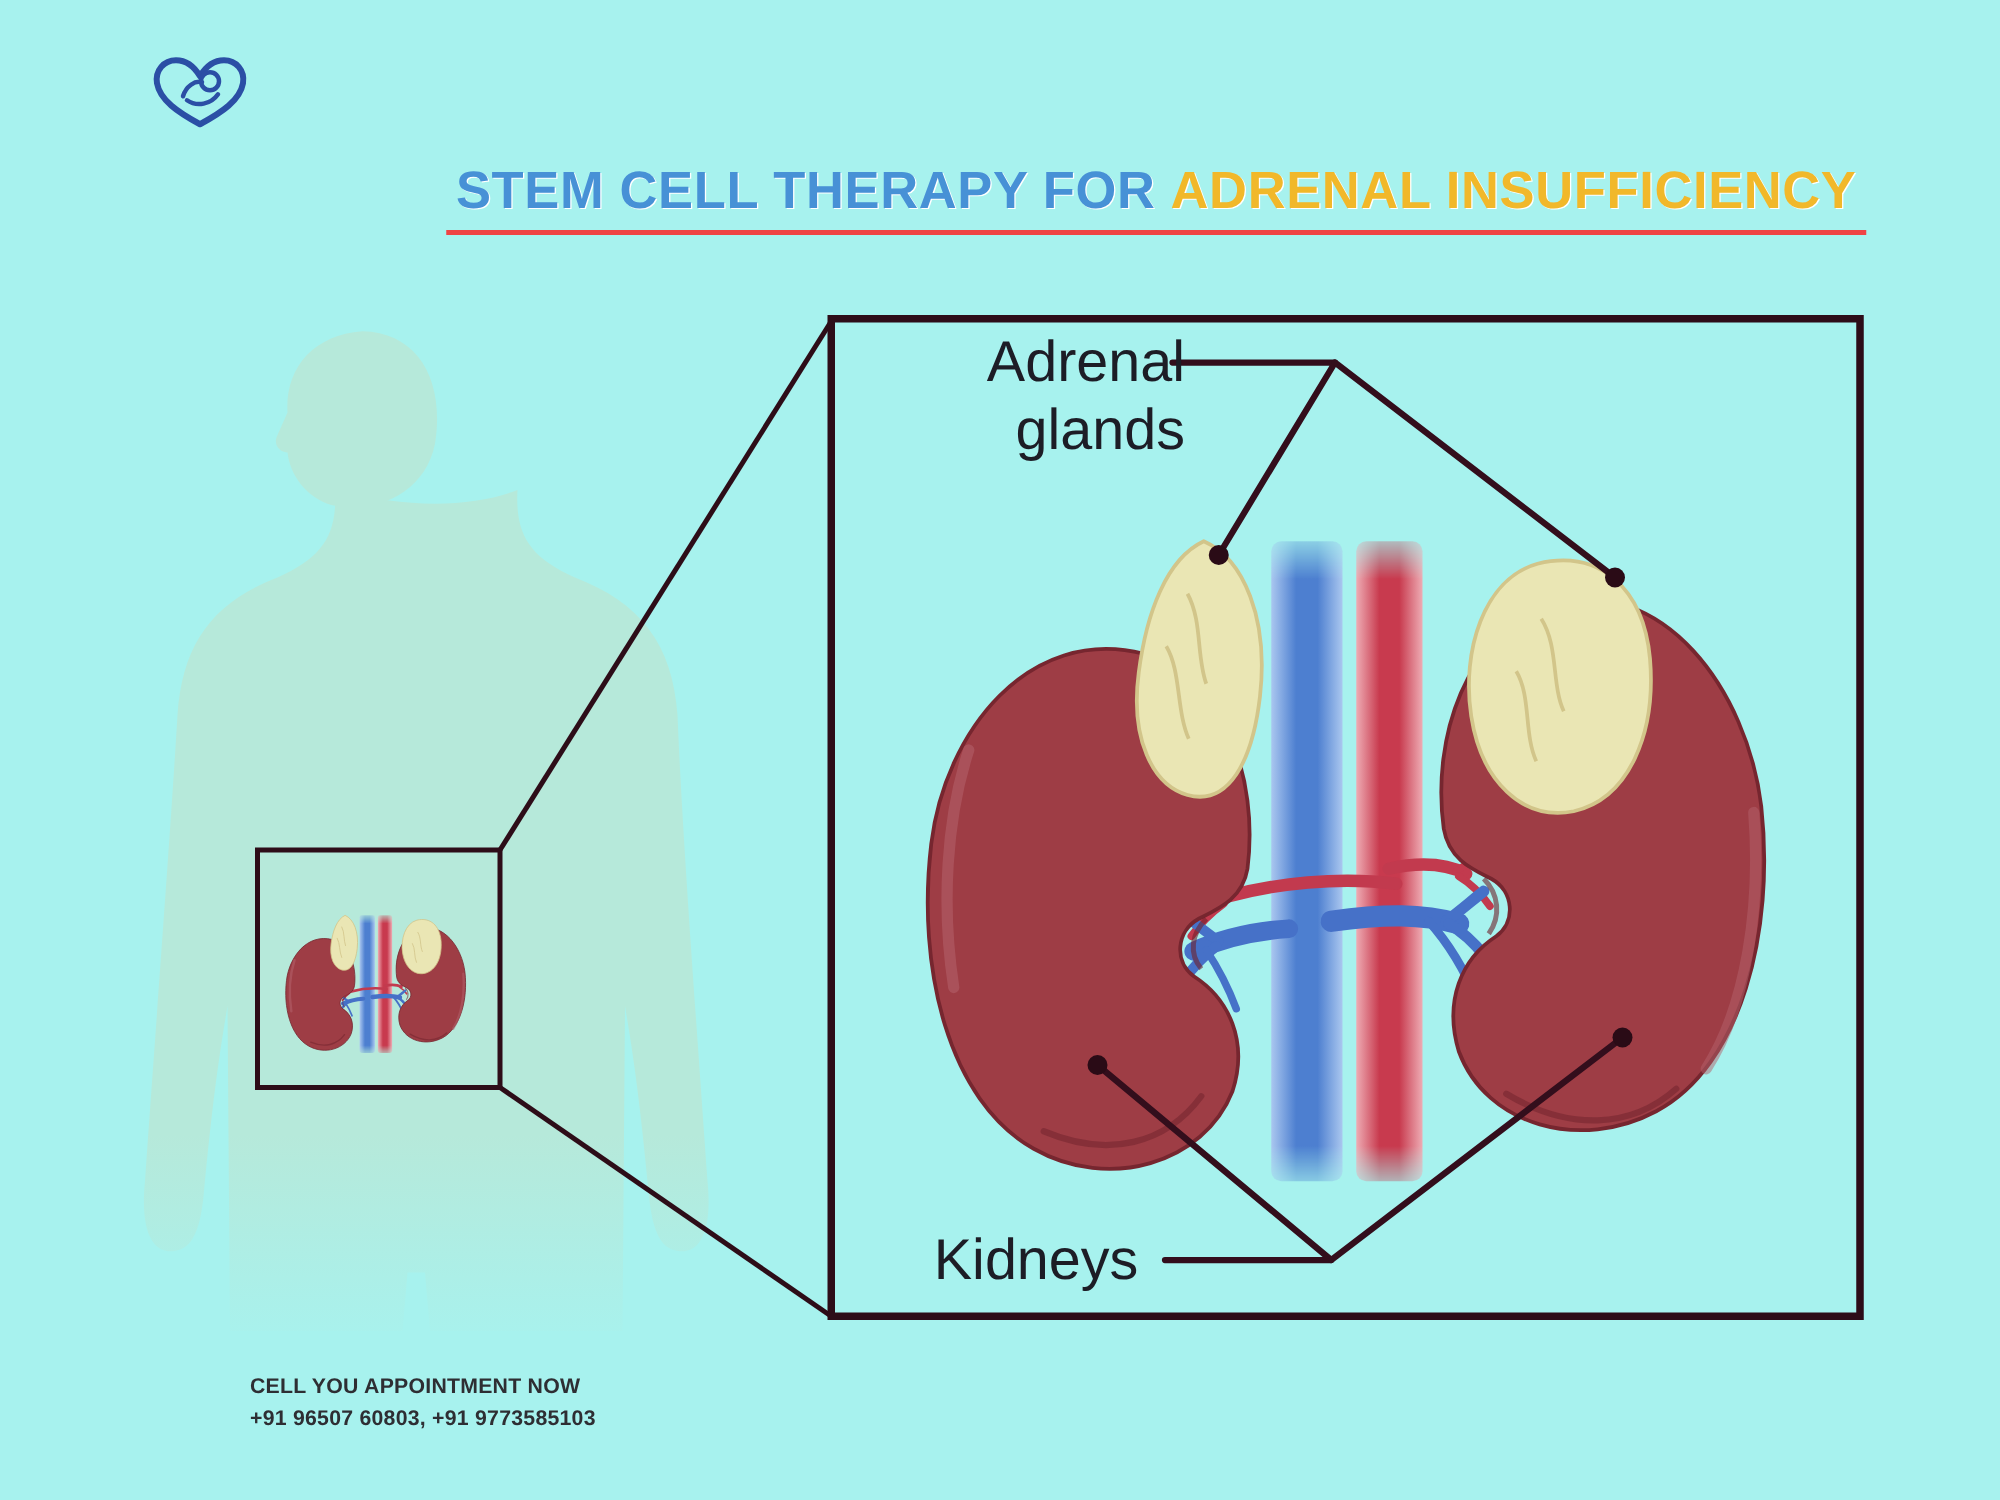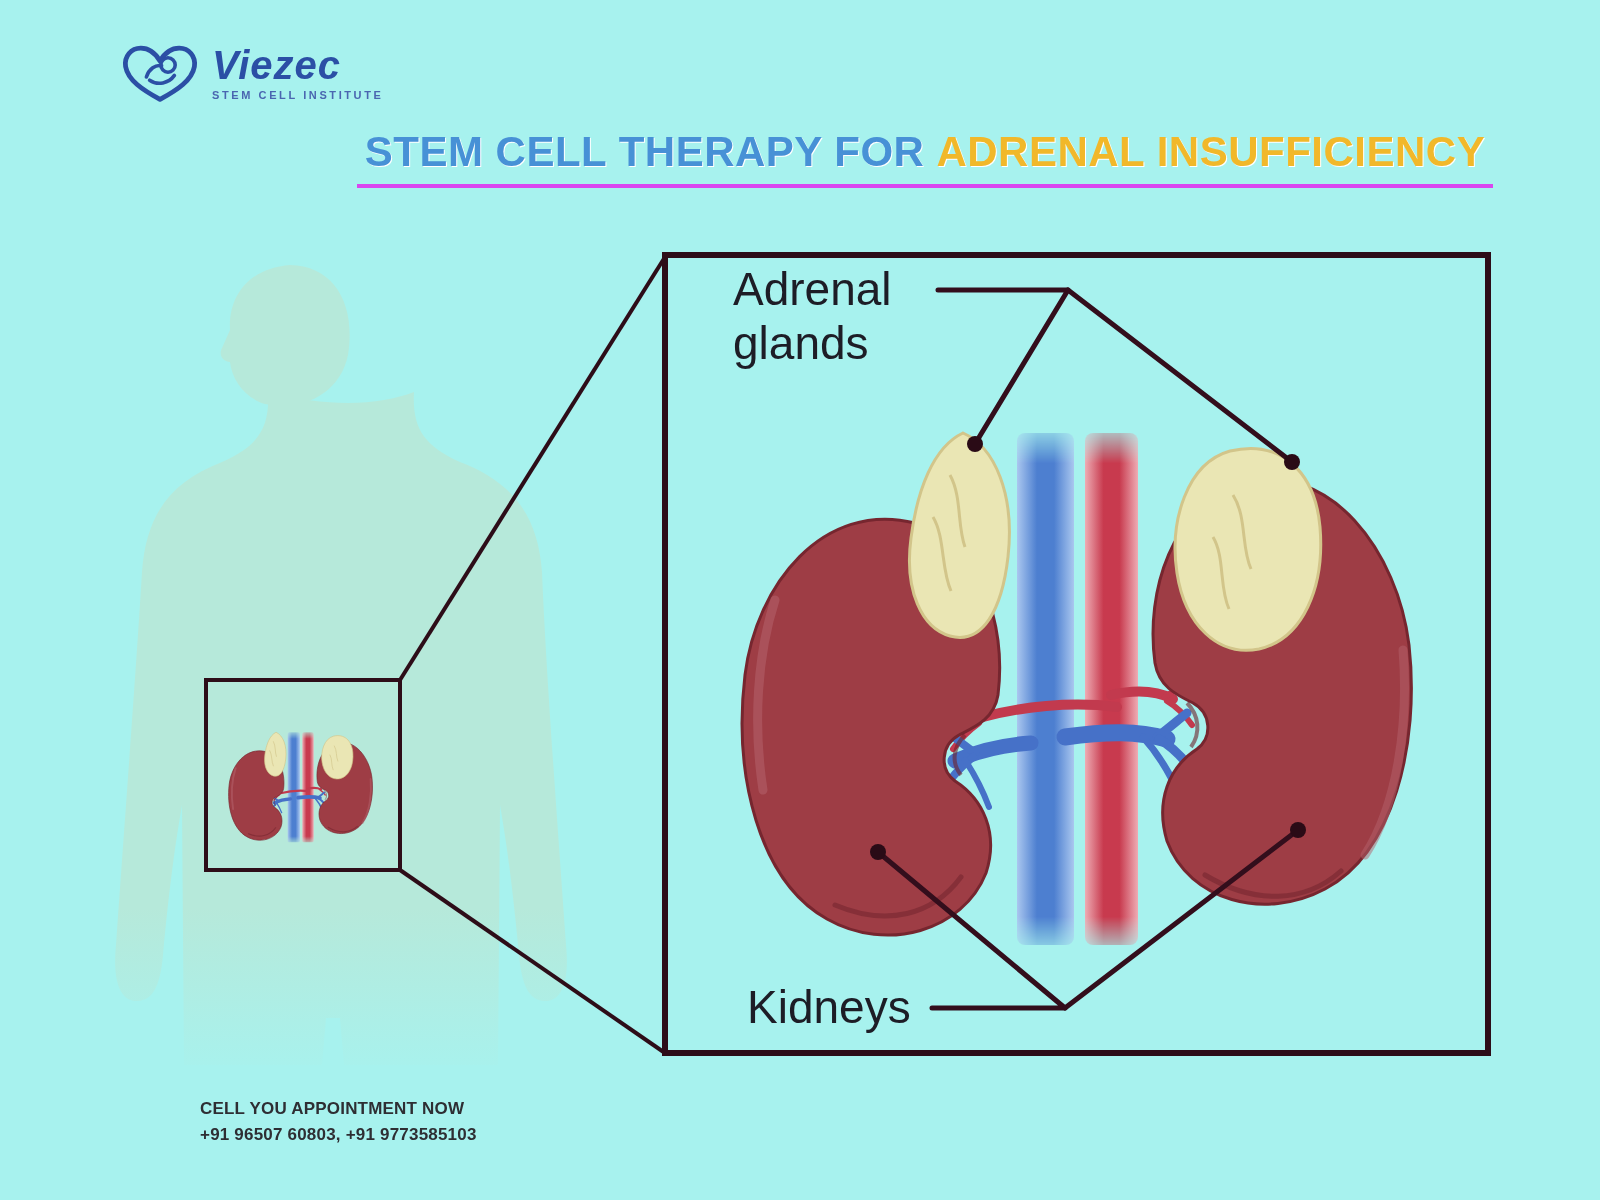--- a/index.html
+++ b/index.html
@@ -9,26 +9,26 @@
     font-family:"Liberation Sans", sans-serif;
   }
   svg.scene{position:absolute;left:0;top:0;}
 
   .logo{position:absolute;left:120px;top:40px;display:flex;align-items:center;gap:12px;}
   .logo-icon{display:block;}
   .brand{font-size:40px;font-weight:bold;font-style:italic;color:#2b4fa5;letter-spacing:1px;line-height:1;}
   .tagline{font-size:11px;font-weight:bold;letter-spacing:2.6px;color:#4a66b0;margin-top:4px;}
 
   .title{position:absolute;left:250px;right:0;top:128px;text-align:center;margin:0;font-size:42px;font-weight:bold;letter-spacing:.5px;}
-  .title-inner{display:inline-block;border-bottom:4px solid #d946ef;padding:0 8px 8px;}
+  .title-inner{display:inline-block;border-bottom:4px solid #ef4444;padding:0 8px 8px;}
   .t1{color:#4791d6;margin-right:12px;text-shadow:1px 1px 0 #ffffff;}
   .t2{color:#f1b82a;text-shadow:1px 1px 0 #ffffff;}
 
   .lbl{position:absolute;color:#1d1d26;font-size:46px;}
-  .lbl-adrenal{left:733px;top:262px;width:215px;text-align:left;line-height:1.18;}
+  .lbl-adrenal{left:733px;top:262px;width:215px;text-align:right;line-height:1.18;}
   .lbl-kidneys{left:747px;top:980px;}
 
   .footer{position:absolute;left:200px;top:1096px;font-size:17px;font-weight:bold;color:#2e2e33;line-height:1.5;letter-spacing:.2px;}
 </style>
 </head>
 <body>
 
 <svg class="scene" width="1600" height="1200" viewBox="0 0 1600 1200">
   <defs>
     <linearGradient id="gSil" gradientUnits="userSpaceOnUse" x1="0" y1="300" x2="0" y2="1080">
@@ -145,24 +145,20 @@
   </g>
 </svg>
 
 <div class="logo">
   <svg class="logo-icon" width="80" height="66" viewBox="0 0 100 82">
     <path d="M50 74 C 28 62, 10 50, 7 33 C 5 20, 14 10, 26 10 C 36 10, 44 16, 50 26 C 56 16, 64 10, 74 10 C 86 10, 95 20, 93 33 C 90 50, 72 62, 50 74 Z" fill="none" stroke="#2b4fa5" stroke-width="6" stroke-linejoin="round"></path>
     <circle cx="60" cy="31" r="9" fill="none" stroke="#2b4fa5" stroke-width="4.5"></circle>
     <path d="M33 46 C 36 36, 45 30, 52 32" fill="none" stroke="#2b4fa5" stroke-width="4.5" stroke-linecap="round"></path>
     <path d="M37 50 C 47 57, 61 54, 68 44" fill="none" stroke="#2b4fa5" stroke-width="4.5" stroke-linecap="round"></path>
   </svg>
-  <div class="logo-text">
-    <div class="brand">Viezec</div>
-    <div class="tagline">STEM CELL INSTITUTE</div>
-  </div>
 </div>
 
 <h1 class="title">
   <span class="title-inner"><span class="t1">STEM CELL THERAPY FOR</span><span class="t2">ADRENAL INSUFFICIENCY</span></span>
 </h1>
 
 <div class="lbl lbl-adrenal">Adrenal glands</div>
 <div class="lbl lbl-kidneys">Kidneys</div>
 
 <div class="footer">

